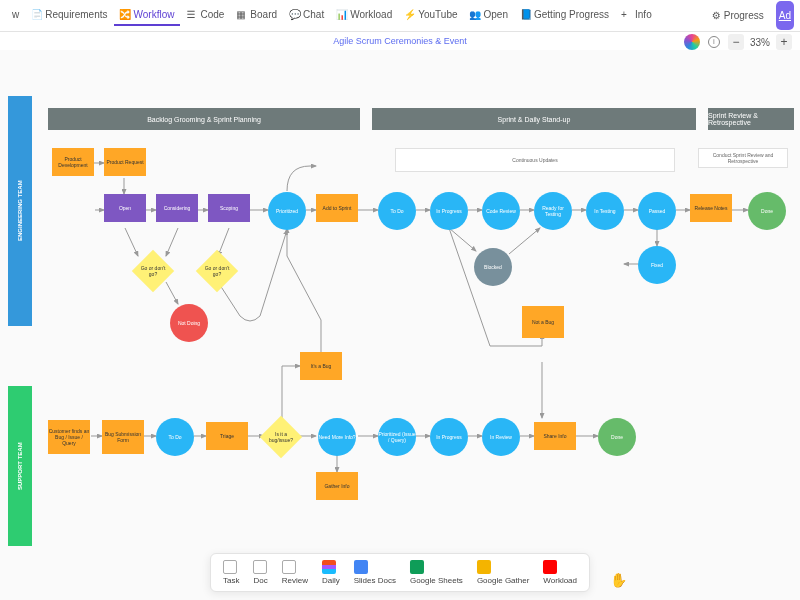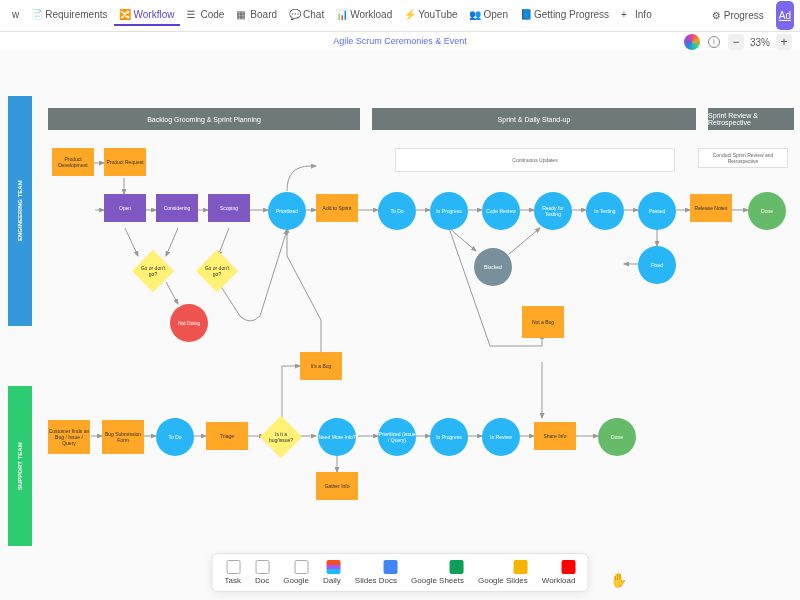--- a/index.html
+++ b/index.html
@@ -47,21 +47,21 @@
   .c-yellow { background: #fff176; }
   .c-green { background: #66bb6a; color: #fff; }
   .c-red { background: #ef5350; color: #fff; }
   .c-grey { background: #78909c; color: #fff; }
 
   svg.arrows { position: absolute; top: 0; left: 0; width: 100%; height: 100%; pointer-events: none; }
   .arrows line, .arrows path { stroke: #999; stroke-width: 1; fill: none; marker-end: url(#arrowhead); }
 
   
   .bottom-bar { position: absolute; bottom: 8px; left: 50%; transform: translateX(-50%); background: #fff; border-radius: 6px; border: 1px solid #e3e3e3; box-shadow: 0 2px 8px rgba(0,0,0,.08); display: flex; padding: 4px 6px; gap: 2px; }
-  .bottom-item { display: flex; flex-direction: column; align-items: flex-end; gap: 2px; padding: 2px 6px; font-size: 8px; color: #444; cursor: pointer; border-radius: 4px; }
+  .bottom-item { display: flex; flex-direction: column; align-items: flex-start; gap: 2px; padding: 2px 6px; font-size: 8px; color: #444; cursor: pointer; border-radius: 4px; }
   .bottom-item .bi { width: 14px; height: 14px; border-radius: 2px; }
   .hand { position: absolute; bottom: 12px; left: calc(50% + 210px); font-size: 14px; cursor: pointer; }
 </style>
 </head>
 <body>
 
 <div class="toolbar">
   <div class="tab">
       <span>w</span>
     </div>
@@ -233,37 +233,37 @@
     <div class="bottom-item">
         <div class="bi" style="border:1px solid #aaa;background:#fff;"></div>
         <span>Task</span>
       </div>
     <div class="bottom-item">
         <div class="bi" style="border:1px solid #aaa;background:#fff;"></div>
         <span>Doc</span>
       </div>
     <div class="bottom-item">
         <div class="bi" style="border:1px solid #aaa;background:#fff;"></div>
-        <span>Google</span>
+        <span>Review</span>
       </div>
     <div class="bottom-item">
         <div class="bi" style="background:linear-gradient(180deg,#f24e1e 33%,#a259ff 33% 66%,#1abcfe 66%);"></div>
         <span>Daily</span>
       </div>
     <div class="bottom-item">
         <div class="bi" style="background:#4285f4;"></div>
         <span>Slides Docs</span>
       </div>
     <div class="bottom-item">
         <div class="bi" style="background:#0f9d58;"></div>
         <span>Google Sheets</span>
       </div>
     <div class="bottom-item">
         <div class="bi" style="background:#f4b400;"></div>
-        <span>Google Slides</span>
+        <span>Google Gather</span>
       </div>
     <div class="bottom-item">
         <div class="bi" style="background:#ff0000;"></div>
         <span>Workload</span>
       </div>
   </div>
   <div class="hand">✋</div>
 </div>
 
 </body></html>

